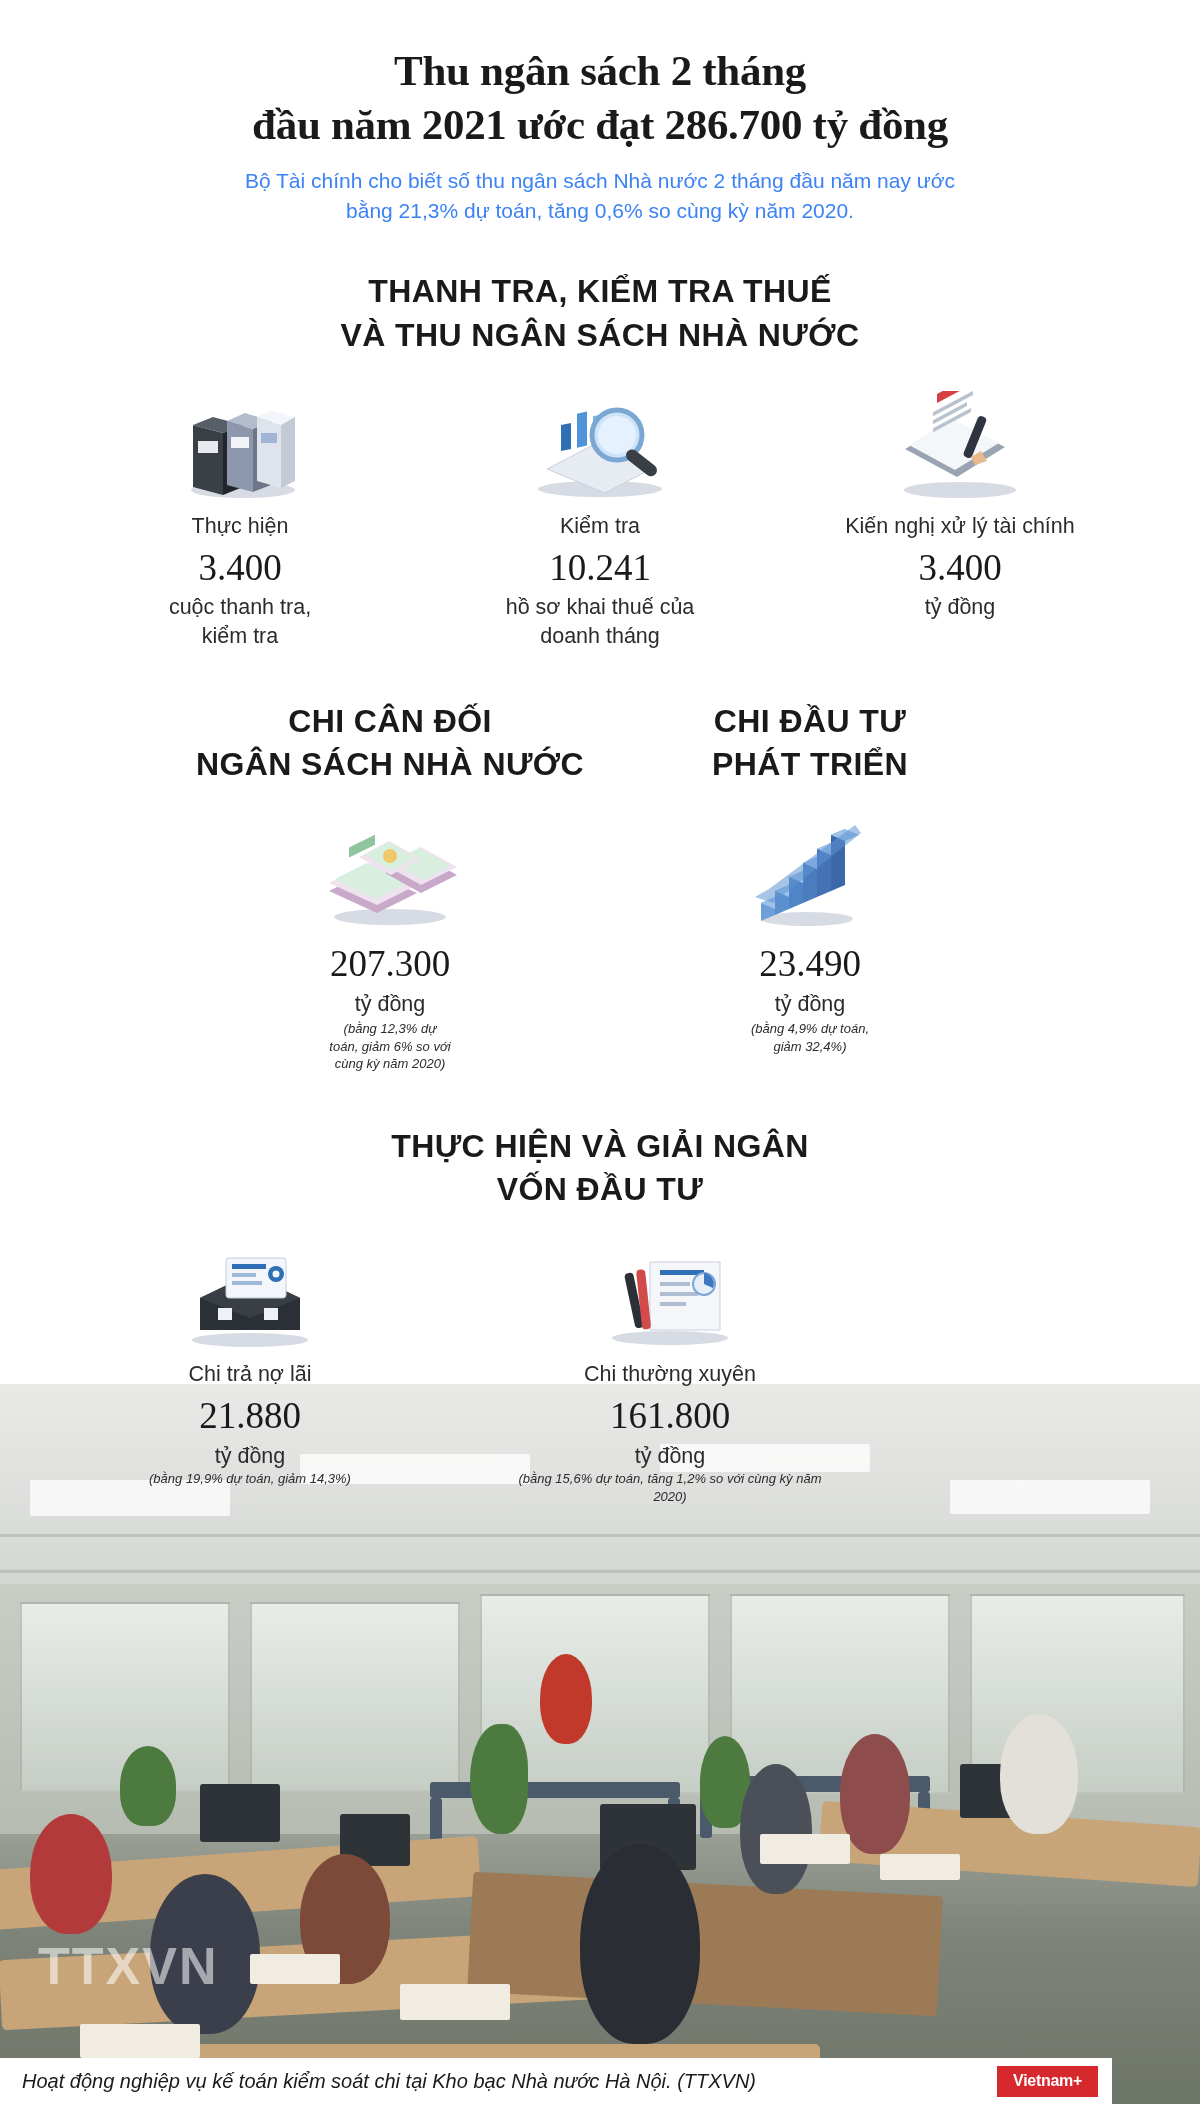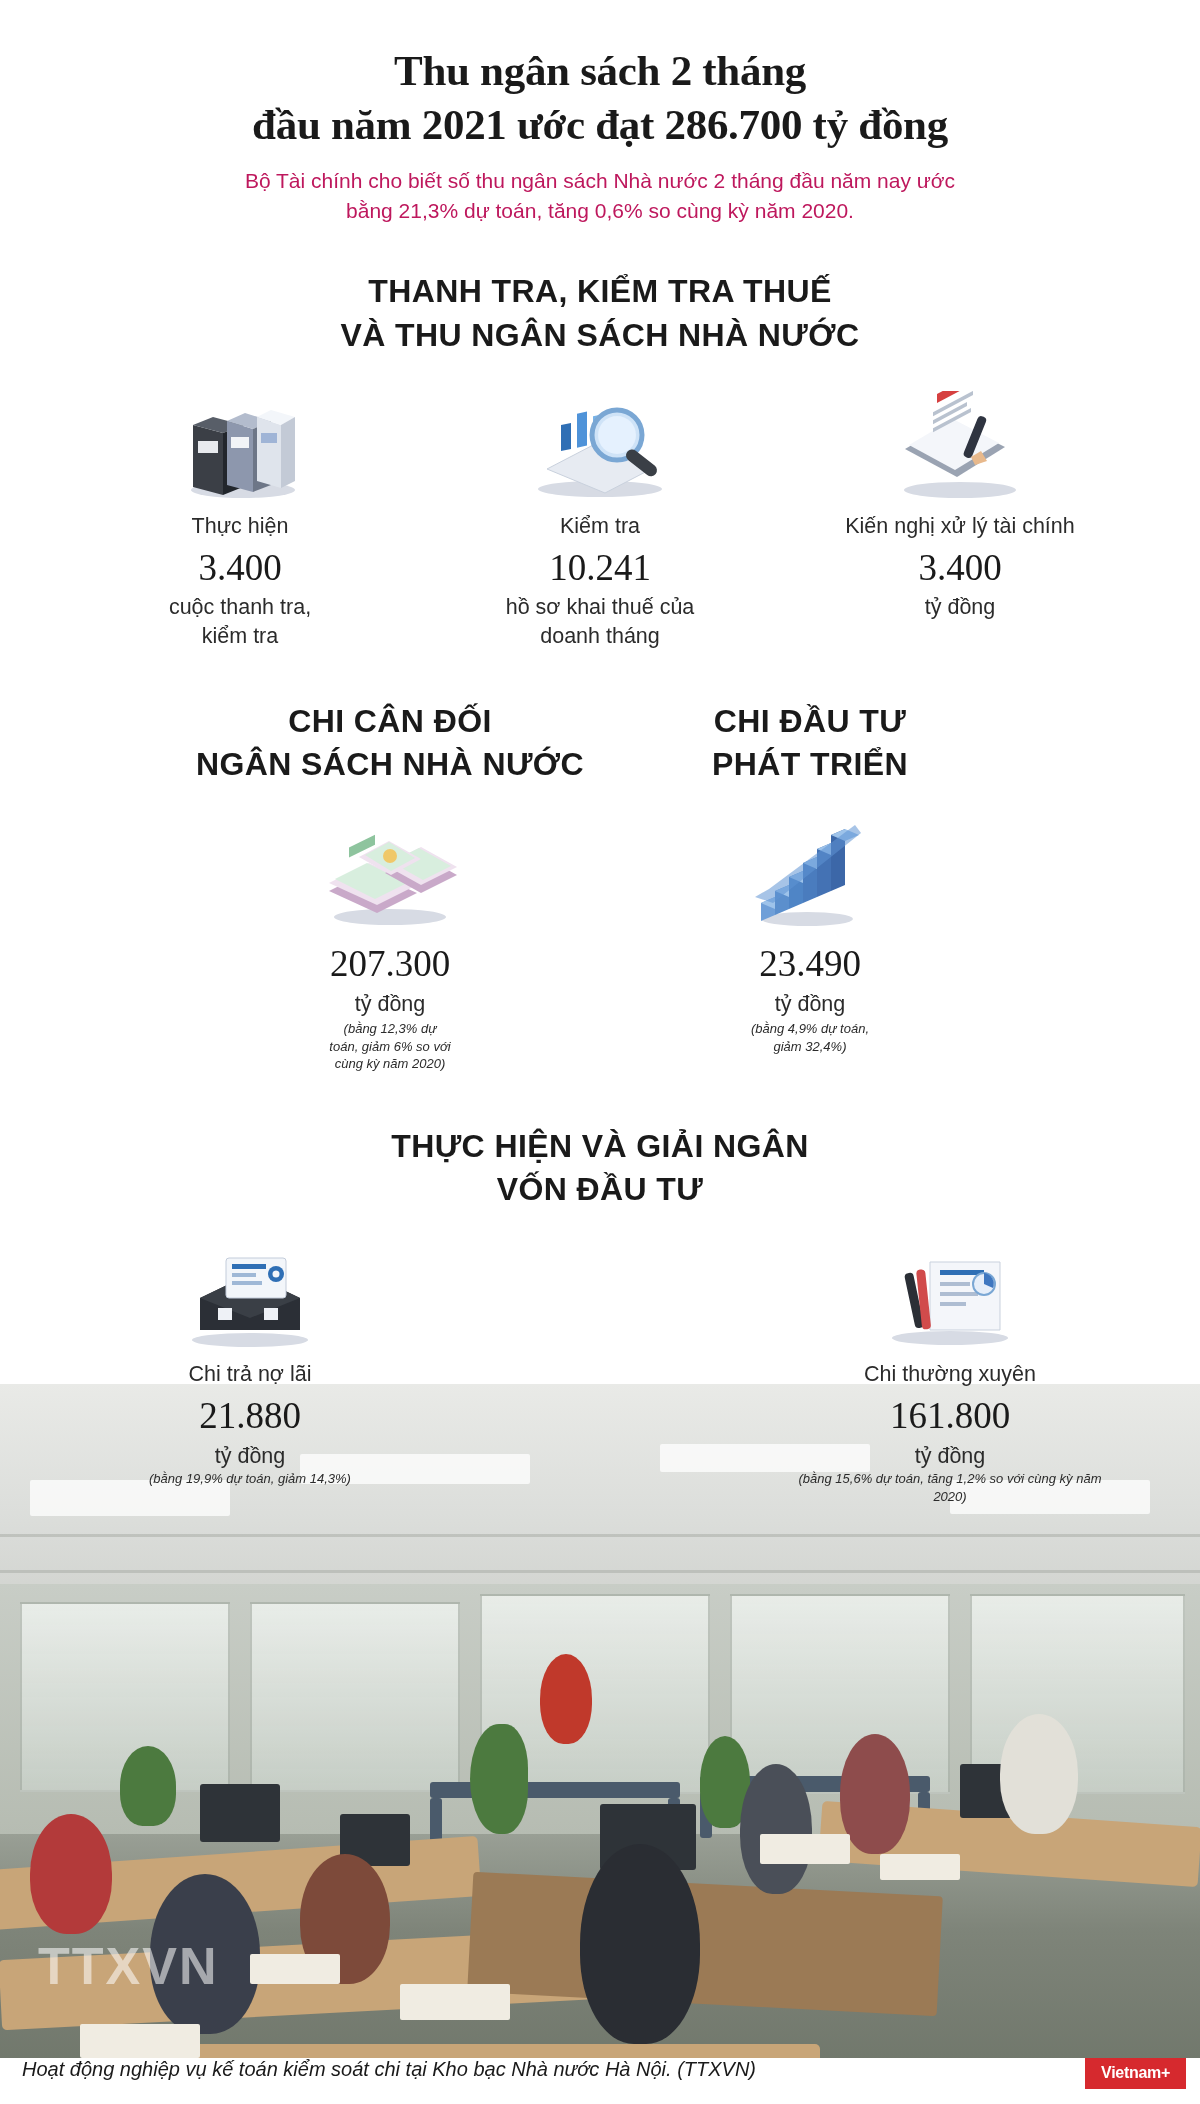--- a/index.html
+++ b/index.html
@@ -32,21 +32,21 @@
     font-size: 43px;
     line-height: 1.25;
     letter-spacing: -0.3px;
     color: #1a1a1a;
     margin: 0;
   }
   .subtitle {
     font-family: "Liberation Sans", sans-serif;
     font-size: 21px;
     line-height: 1.45;
-    color: #be185d;
+    color: #3b82f6;
     margin: 14px auto 0 auto;
     max-width: 930px;
   }
 
   
   .section-heading {
     text-align: center;
     font-weight: bold;
     font-size: 32px;
     line-height: 1.35;
@@ -111,21 +111,21 @@
     width: 420px;
     text-align: center;
   }
   .col2 .section-heading { min-height: 74px; }
   .col2 .icon-wrap { height: 125px; margin-top: 20px; }
 
   
   .sec3 { margin-top: 52px; }
   .row2b {
     display: flex;
-    justify-content: space-between;
+    justify-content: flex-start;
     margin-top: 28px;
     padding: 0 40px;
   }
   .col2b {
     width: 420px;
     text-align: center;
   }
   .col2b .icon-wrap { height: 110px; }
   .col2b .note-w { max-width: 330px; margin: 0 auto; }
 
@@ -189,25 +189,25 @@
     font-size: 52px;
     letter-spacing: 2px;
     color: rgba(255,255,255,.55);
     z-index: 3;
   }
 
   
   .footer {
     position: absolute;
     left: 0; bottom: 0;
-    width: 1200px;
+    width: 1112px;
     height: 46px;
     background: #ffffff;
     display: flex;
-    align-items: flex-start;
+    align-items: center;
     z-index: 5;
   }
   .caption {
     font-size: 20px;
     font-style: italic;
     color: #1a1a1a;
     padding-left: 22px;
     flex: 1;
   }
   .brand {

